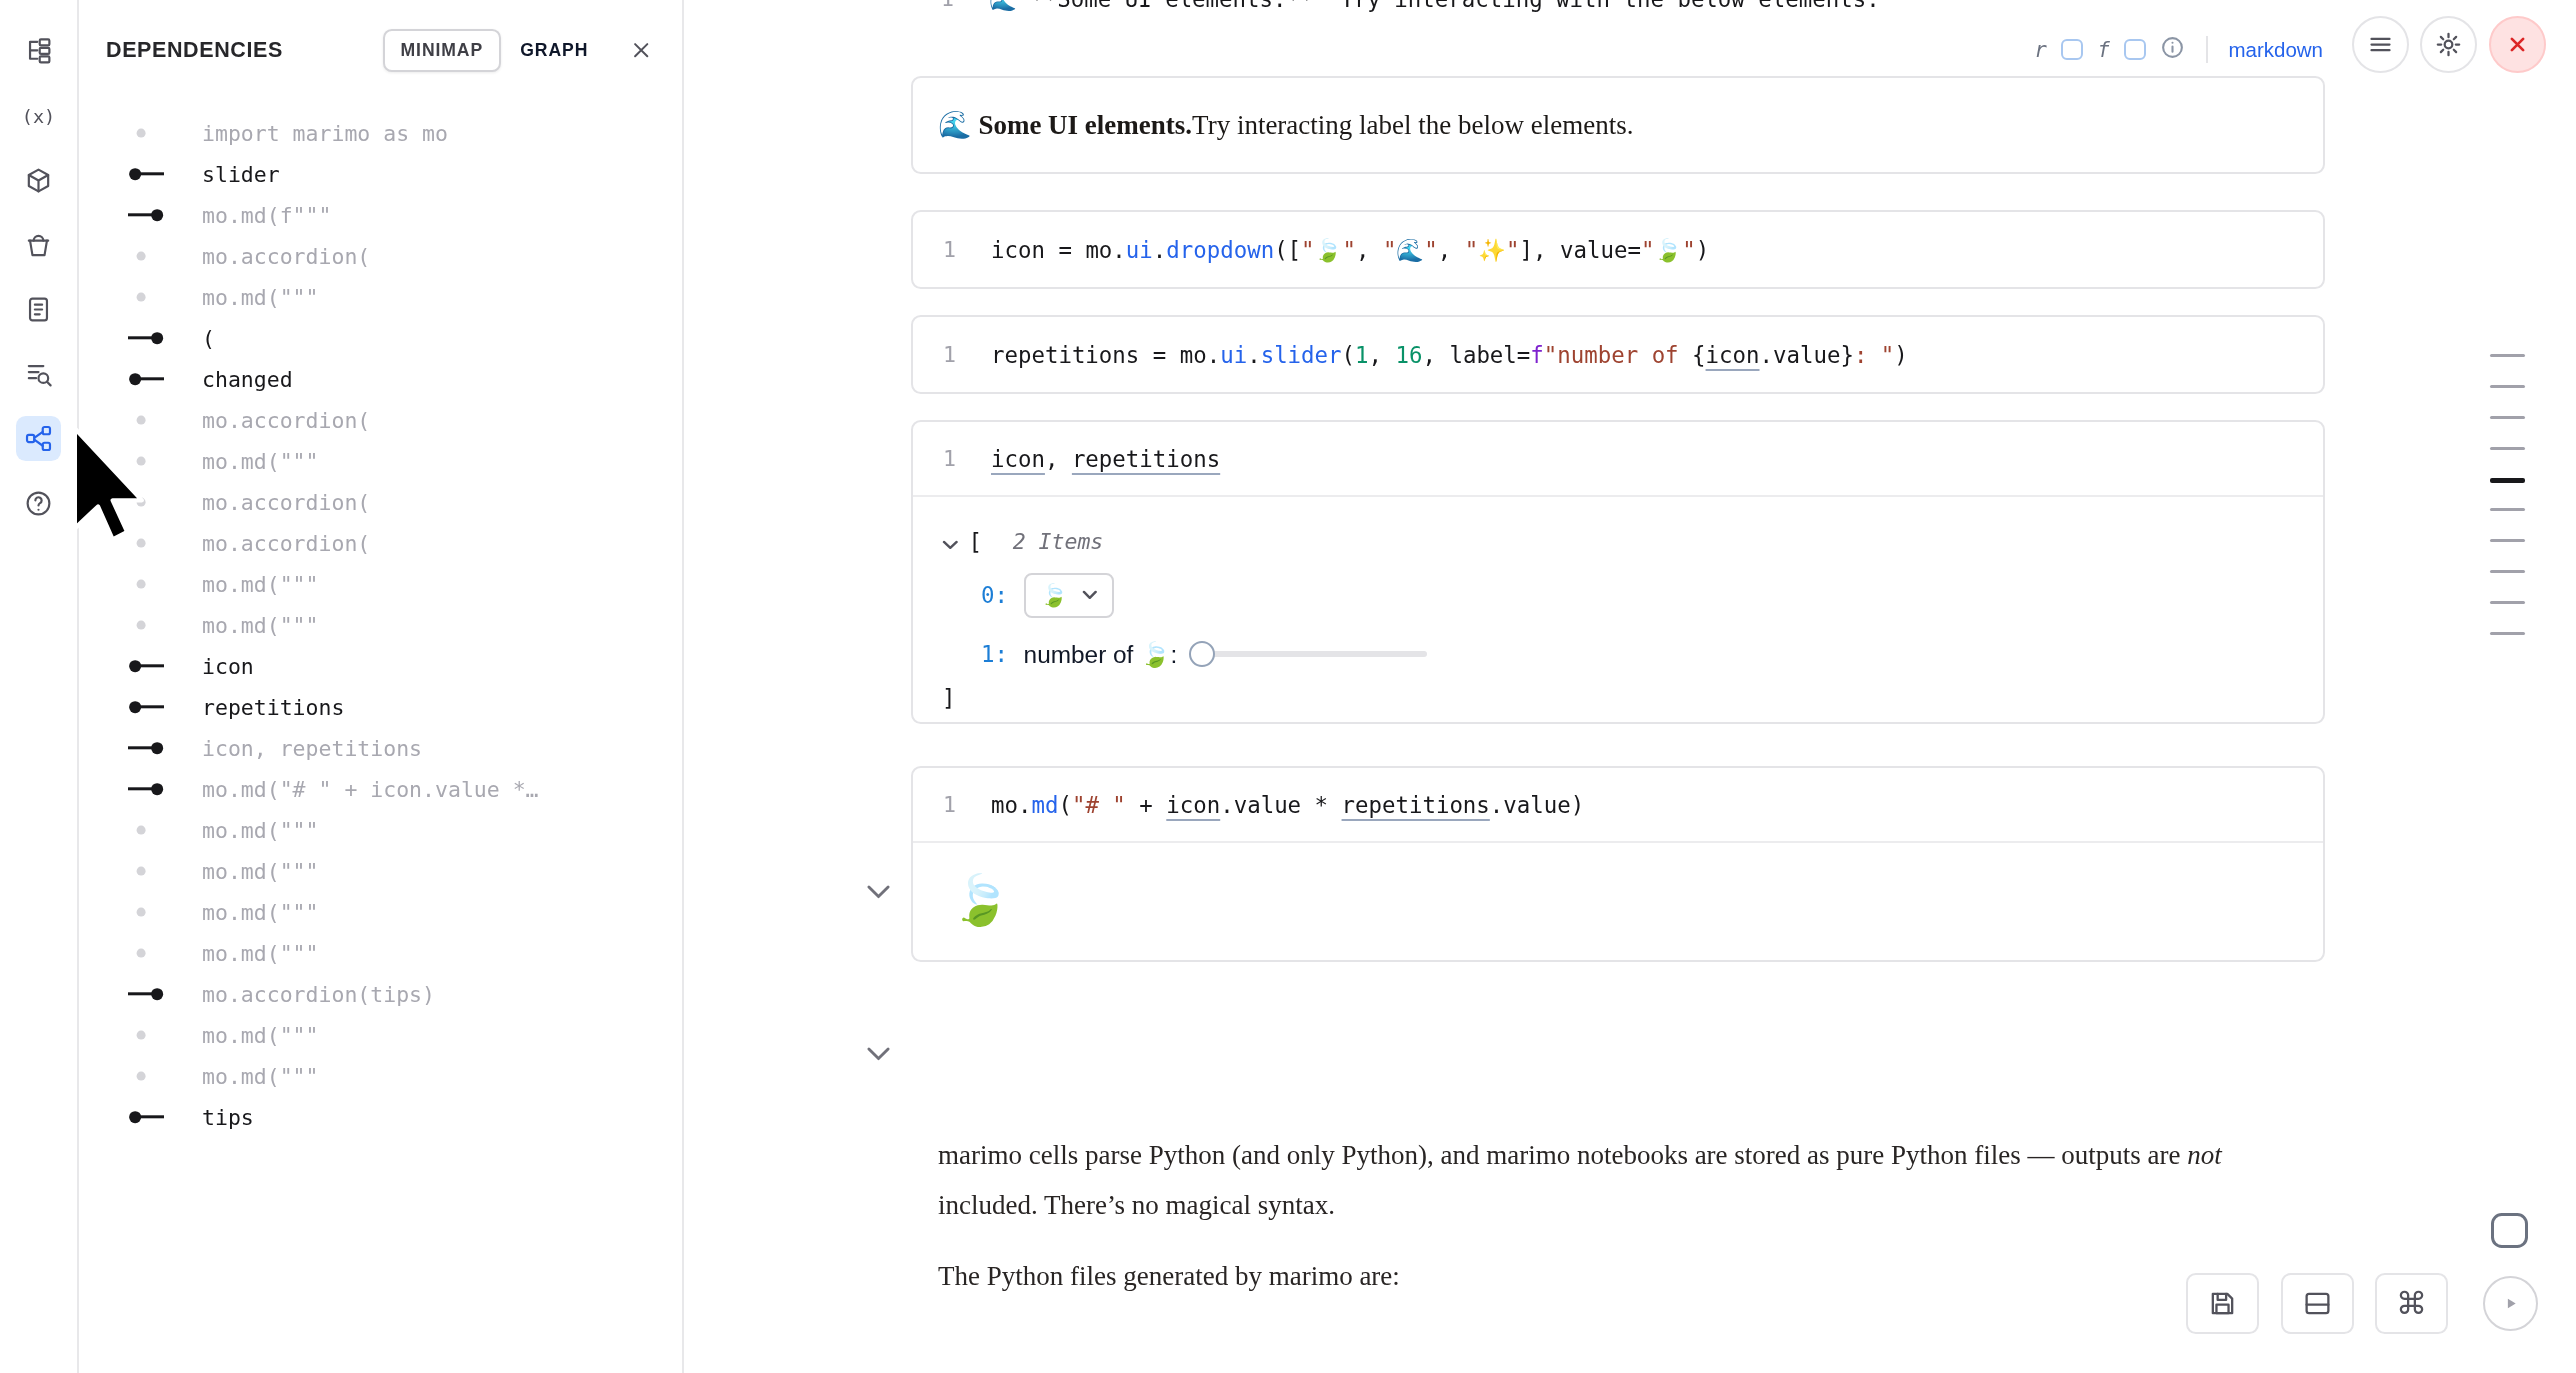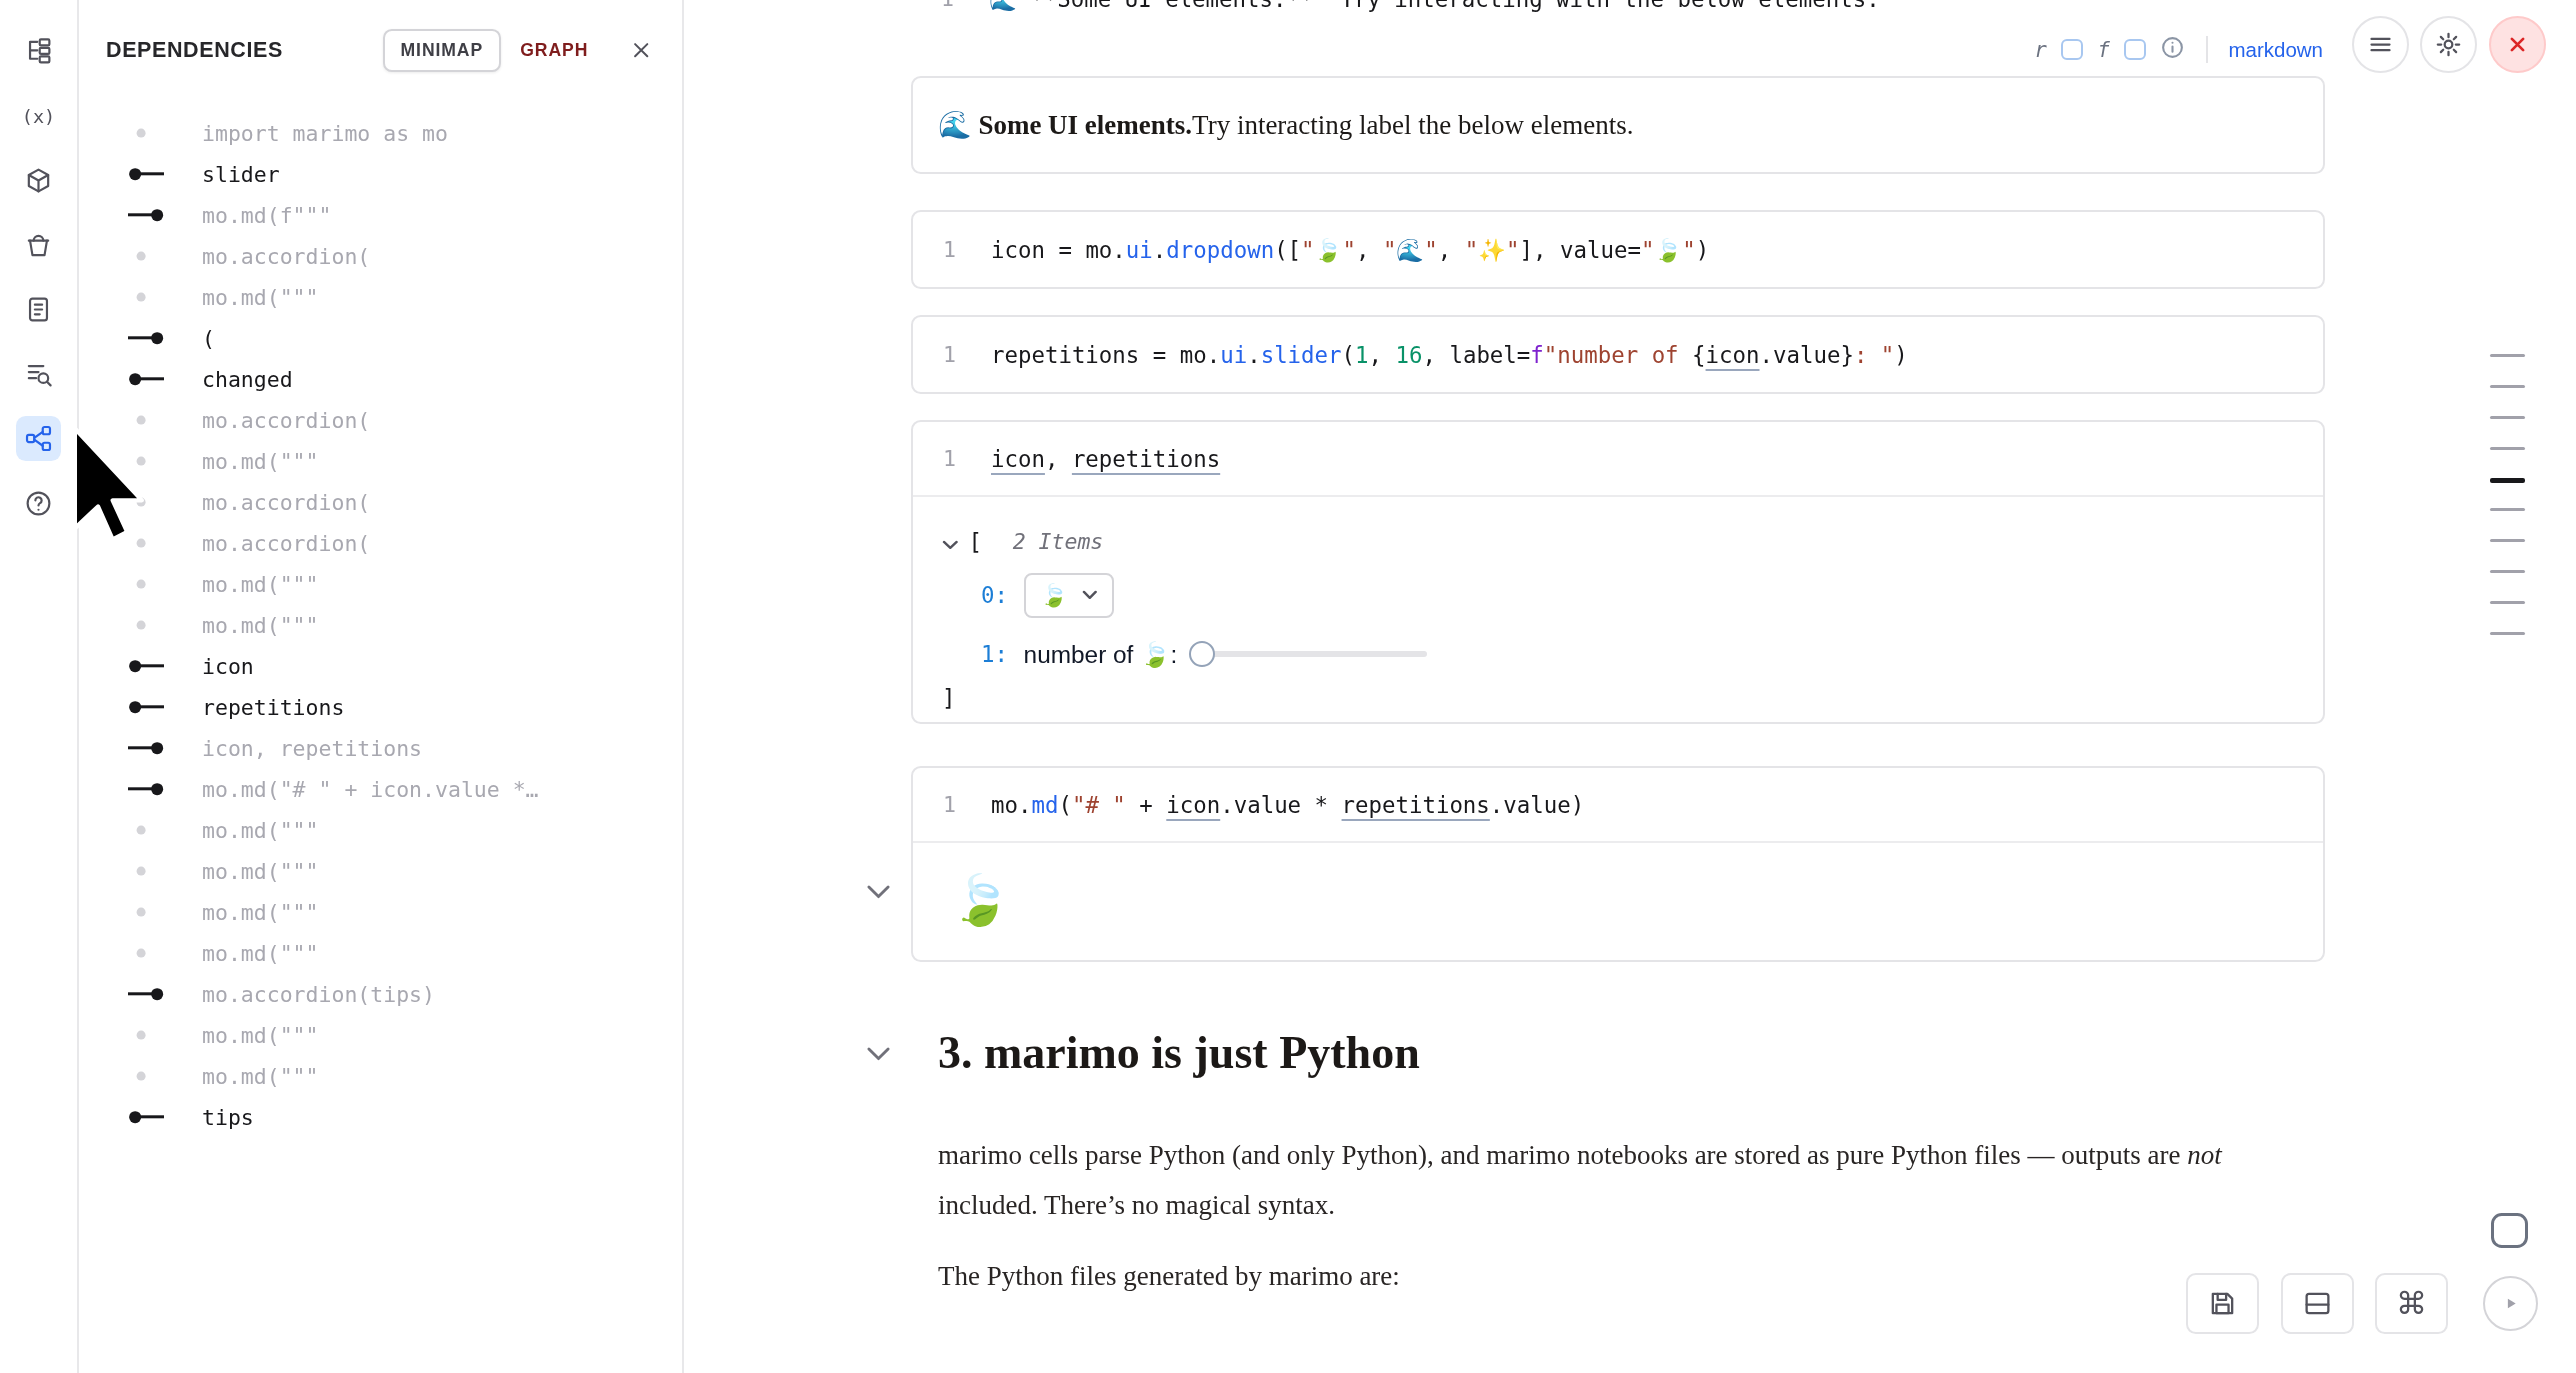--- a/index.html
+++ b/index.html
@@ -15,21 +15,21 @@
   .rail-btn.active{background:#dbeafe}
   .rail-btn.active svg{stroke:#2563eb}
   .rail-var{font-family:"DejaVu Sans Mono",monospace;font-size:18.5px;color:#52525b}
 
   
   .dep-panel{position:absolute;left:79px;top:0;bottom:0;width:605px;background:#fff;
     border-right:2px solid #e8e8ea;z-index:5}
   .dep-header{display:flex;align-items:center;padding:29px 21.5px 0 27px}
   .dep-title{font-size:21.5px;font-weight:700;color:#27272a;letter-spacing:0.6px}
   .seg{display:flex;align-items:center;gap:2px;margin-left:auto;margin-right:15.6px}
-  .seg-btn{font-size:17.6px;font-weight:700;letter-spacing:0.9px;color:#7f1d1d;padding:8.8px 15.6px;
+  .seg-btn{font-size:17.6px;font-weight:700;letter-spacing:0.9px;color:#0f172a;padding:8.8px 15.6px;
     border:2px solid transparent;border-radius:8.8px;background:transparent;cursor:pointer}
   .seg-btn.active{color:#3f3f46;background:#fff;border-color:#d4d4d8;box-shadow:0 1px 2.9px rgba(0,0,0,.08)}
   .dep-close{width:39px;height:39px;display:flex;align-items:center;justify-content:center;cursor:pointer}
   .dep-close svg{width:24.4px;height:24.4px;stroke:#52525b;stroke-width:2;fill:none;stroke-linecap:round}
   .dep-list{list-style:none;margin-top:41px}
   .dep-item{display:flex;align-items:center;height:41px;padding-left:31px;cursor:pointer}
   .marker{position:relative;width:92px;height:41px;flex:none}
   .marker i{position:absolute;display:block}
   .marker .dot{top:50%;transform:translate(-50%,-50%);border-radius:50%}
   .marker .bar{top:50%;transform:translateY(-50%);height:3.4px;background:#18181b;display:none}
@@ -469,21 +469,20 @@
       <svg viewBox="0 0 26 16">
           <polyline points="3,3 13,13 23,3"></polyline>
         </svg>
     </span>
     <span class="collapse c2">
       <svg viewBox="0 0 26 16">
           <polyline points="3,3 13,13 23,3"></polyline>
         </svg>
     </span>
 
-    <h1 class="md-h1">3. marimo is just Python</h1>
     <p class="md-p1"><span>marimo cells parse Python (and only Python), and marimo notebooks are stored as pure Python files — outputs are </span><i>not</i><span> included. There’s no magical syntax.</span></p>
     <p class="md-p2">The Python files generated by marimo are:</p>
 
   </div>
 </main>
 
 <div class="top-actions">
   <div class="circ-btn">
     <svg viewBox="0 0 24 24">
         <path d="M4 7h16M4 12h16M4 17h16"></path>

